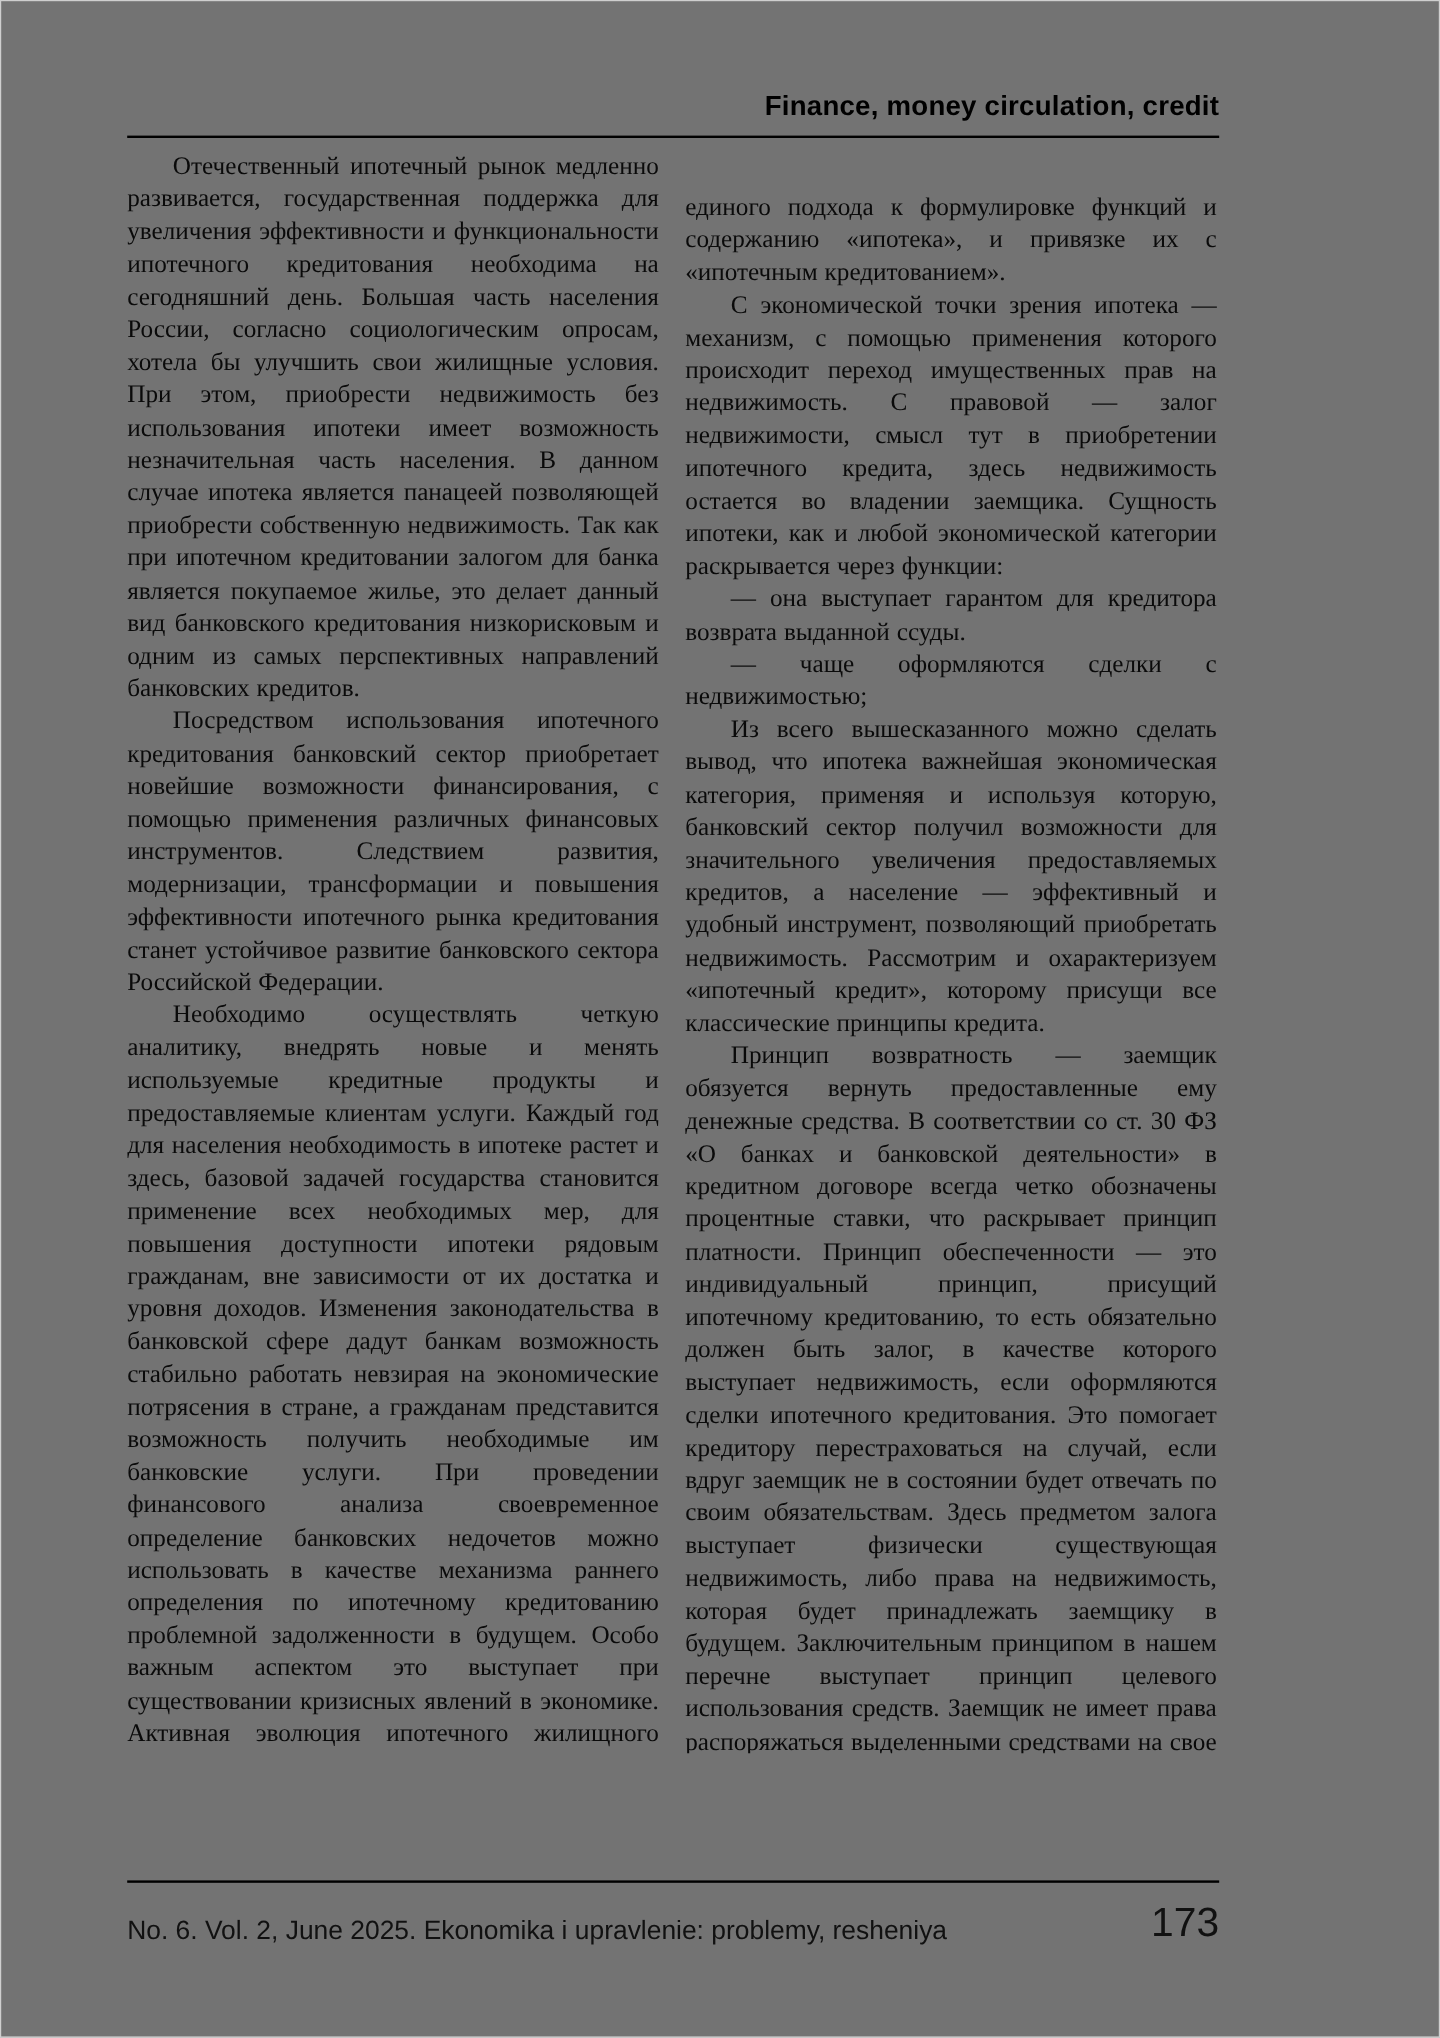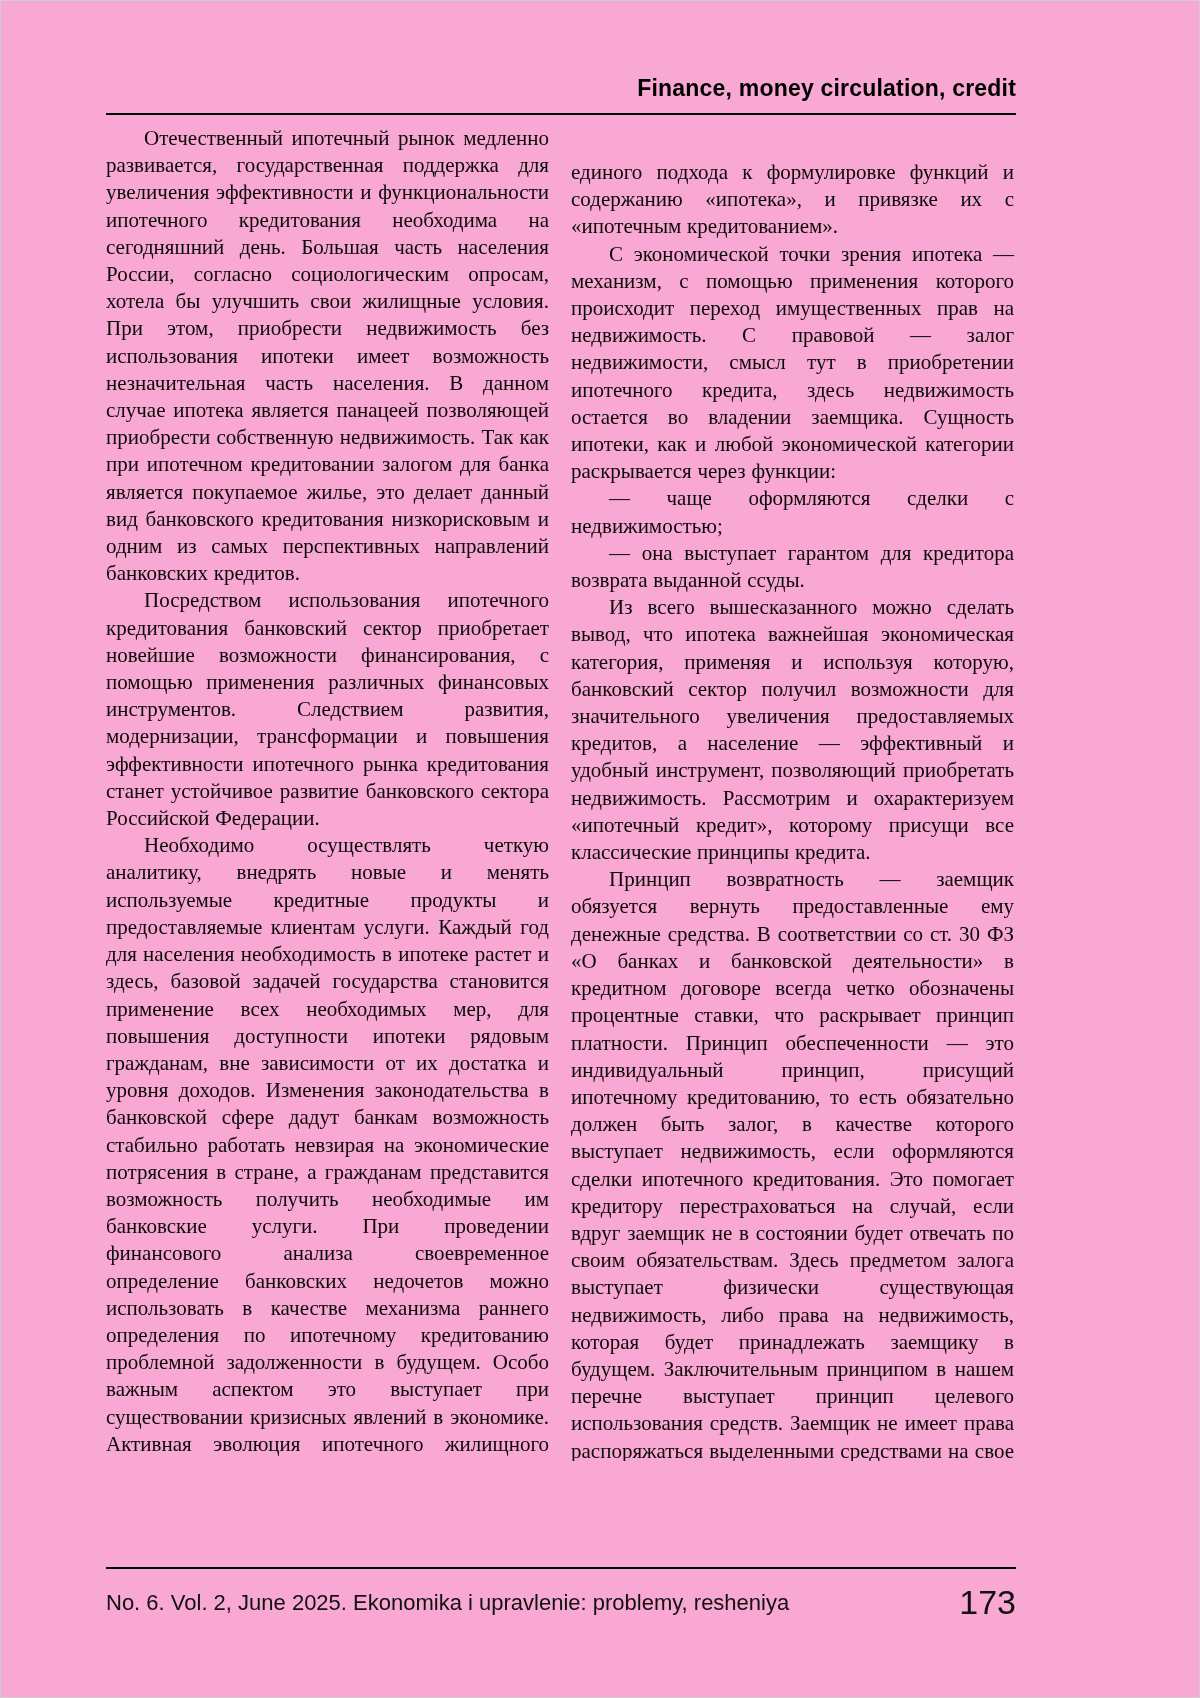--- a/index.html
+++ b/index.html
@@ -1,17 +1,17 @@
 <!DOCTYPE html>
 <html><head>
 <meta charset="utf-8">
 <style>
   html, body { margin:0; padding:0; background:#ffffff; }
   .page {
-    position:relative; width:1200px; height:1698px; background:#f9a8d4;
+    position:relative; width:1200px; height:1698px; background:#737373;
     border:1px solid #cfcfcf; box-sizing:border-box;
     font-family:"Liberation Serif", serif; color:#0a0a0a; overflow:hidden;
   }
   .running-head {
     position:absolute; top:74px; left:105px; width:910px; text-align:right;
     font-family:"Liberation Sans", sans-serif; font-weight:bold;
     font-size:23px; letter-spacing:0.2px; color:#000;
   }
   .header-rule {
     position:absolute; top:112px; left:105px; width:910px; height:0;
@@ -26,21 +26,21 @@
     color:#0a0a0a; word-spacing:0.5px;
   }
   .col p { margin:0; text-indent:38px; }
   .col p.cont { text-indent:0;margin-top:34px; }
   .footer-rule {
     position:absolute; top:1566px; left:105px; width:910px; height:0;
     border-top:2px solid #000;
   }
   .footer-row {
     position:absolute; top:1582px; left:105px; width:910px;
-    display:flex; justify-content:space-between; align-items:center;
+    display:flex; justify-content:space-between; align-items:flex-end;
     font-family:"Liberation Sans", sans-serif;
   }
   .footer-info { font-size:22px; color:#111; }
   .page-number { font-size:34px; color:#111; }
 </style>
 </head>
 <body>
 
 <div class="page">
 
@@ -53,22 +53,22 @@
     <div class="col">
       <p>Отечественный ипотечный рынок медленно развивается, государственная поддержка для увеличения эффективности и функциональности ипотечного кредитования необходима на сегодняшний день. Большая часть населения России, согласно социологическим опросам, хотела бы улучшить свои жилищные условия. При этом, приобрести недвижимость без использования ипотеки имеет возможность незначительная часть населения. В данном случае ипотека является панацеей позволяющей приобрести собственную недвижимость. Так как при ипотечном кредитовании залогом для банка является покупаемое жилье, это делает данный вид банковского кредитования низкорисковым и одним из самых перспективных направлений банковских кредитов.</p>
       <p>Посредством использования ипотечного кредитования банковский сектор приобретает новейшие возможности финансирования, с помощью применения различных финансовых инструментов. Следствием развития, модернизации, трансформации и повышения эффективности ипотечного рынка кредитования станет устойчивое развитие банковского сектора Российской Федерации.</p>
       <p>Необходимо осуществлять четкую аналитику, внедрять новые и менять используемые кредитные продукты и предоставляемые клиентам услуги. Каждый год для населения необходимость в ипотеке растет и здесь, базовой задачей государства становится применение всех необходимых мер, для повышения доступности ипотеки рядовым гражданам, вне зависимости от их достатка и уровня доходов. Изменения законодательства в банковской сфере дадут банкам возможность стабильно работать невзирая на экономические потрясения в стране, а гражданам представится возможность получить необходимые им банковские услуги. При проведении финансового анализа своевременное определение банковских недочетов можно использовать в качестве механизма раннего определения по ипотечному кредитованию проблемной задолженности в будущем. Особо важным аспектом это выступает при существовании кризисных явлений в экономике. Активная эволюция ипотечного жилищного кредитования является основой анализа и глобального изучения наукой этой формы кредита. Этот вопрос глубоко не исследован, что требует изучения его теоретической и практической сущности.</p>
 
     </div>
 
     <div class="col">
       <p class="cont">единого подхода к формулировке функций и содержанию «ипотека», и привязке их с «ипотечным кредитованием».</p>
       <p>С экономической точки зрения ипотека — механизм, с помощью применения которого происходит переход имущественных прав на недвижимость. С правовой — залог недвижимости, смысл тут в приобретении ипотечного кредита, здесь недвижимость остается во владении заемщика. Сущность ипотеки, как и любой экономической категории раскрывается через функции:</p>
+      <p>— она выступает гарантом для кредитора возврата выданной ссуды.</p>
       <p>— чаще оформляются сделки с недвижимостью;</p>
-      <p>— она выступает гарантом для кредитора возврата выданной ссуды.</p>
       <p>Из всего вышесказанного можно сделать вывод, что ипотека важнейшая экономическая категория, применяя и используя которую, банковский сектор получил возможности для значительного увеличения предоставляемых кредитов, а население — эффективный и удобный инструмент, позволяющий приобретать недвижимость. Рассмотрим и охарактеризуем «ипотечный кредит», которому присущи все классические принципы кредита.</p>
       <p>Принцип возвратность — заемщик обязуется вернуть предоставленные ему денежные средства. В соответствии со ст. 30 ФЗ «О банках и банковской деятельности» в кредитном договоре всегда четко обозначены процентные ставки, что раскрывает принцип платности. Принцип обеспеченности — это индивидуальный принцип, присущий ипотечному кредитованию, то есть обязательно должен быть залог, в качестве которого выступает недвижимость, если оформляются сделки ипотечного кредитования. Это помогает кредитору перестраховаться на случай, если вдруг заемщик не в состоянии будет отвечать по своим обязательствам. Здесь предметом залога выступает физически существующая недвижимость, либо права на недвижимость, которая будет принадлежать заемщику в будущем. Заключительным принципом в нашем перечне выступает принцип целевого использования средств. Заемщик не имеет права распоряжаться выделенными средствами на свое усмотрение, они имеют строго целевой характер, выдаются на приобретение обозначенной квартиры, либо строительство установленного договором объекта жилой недвижимости.</p>
 
     </div>
 
   </div>
 
   <div class="footer-rule"></div>
 
   <div class="footer-row">

